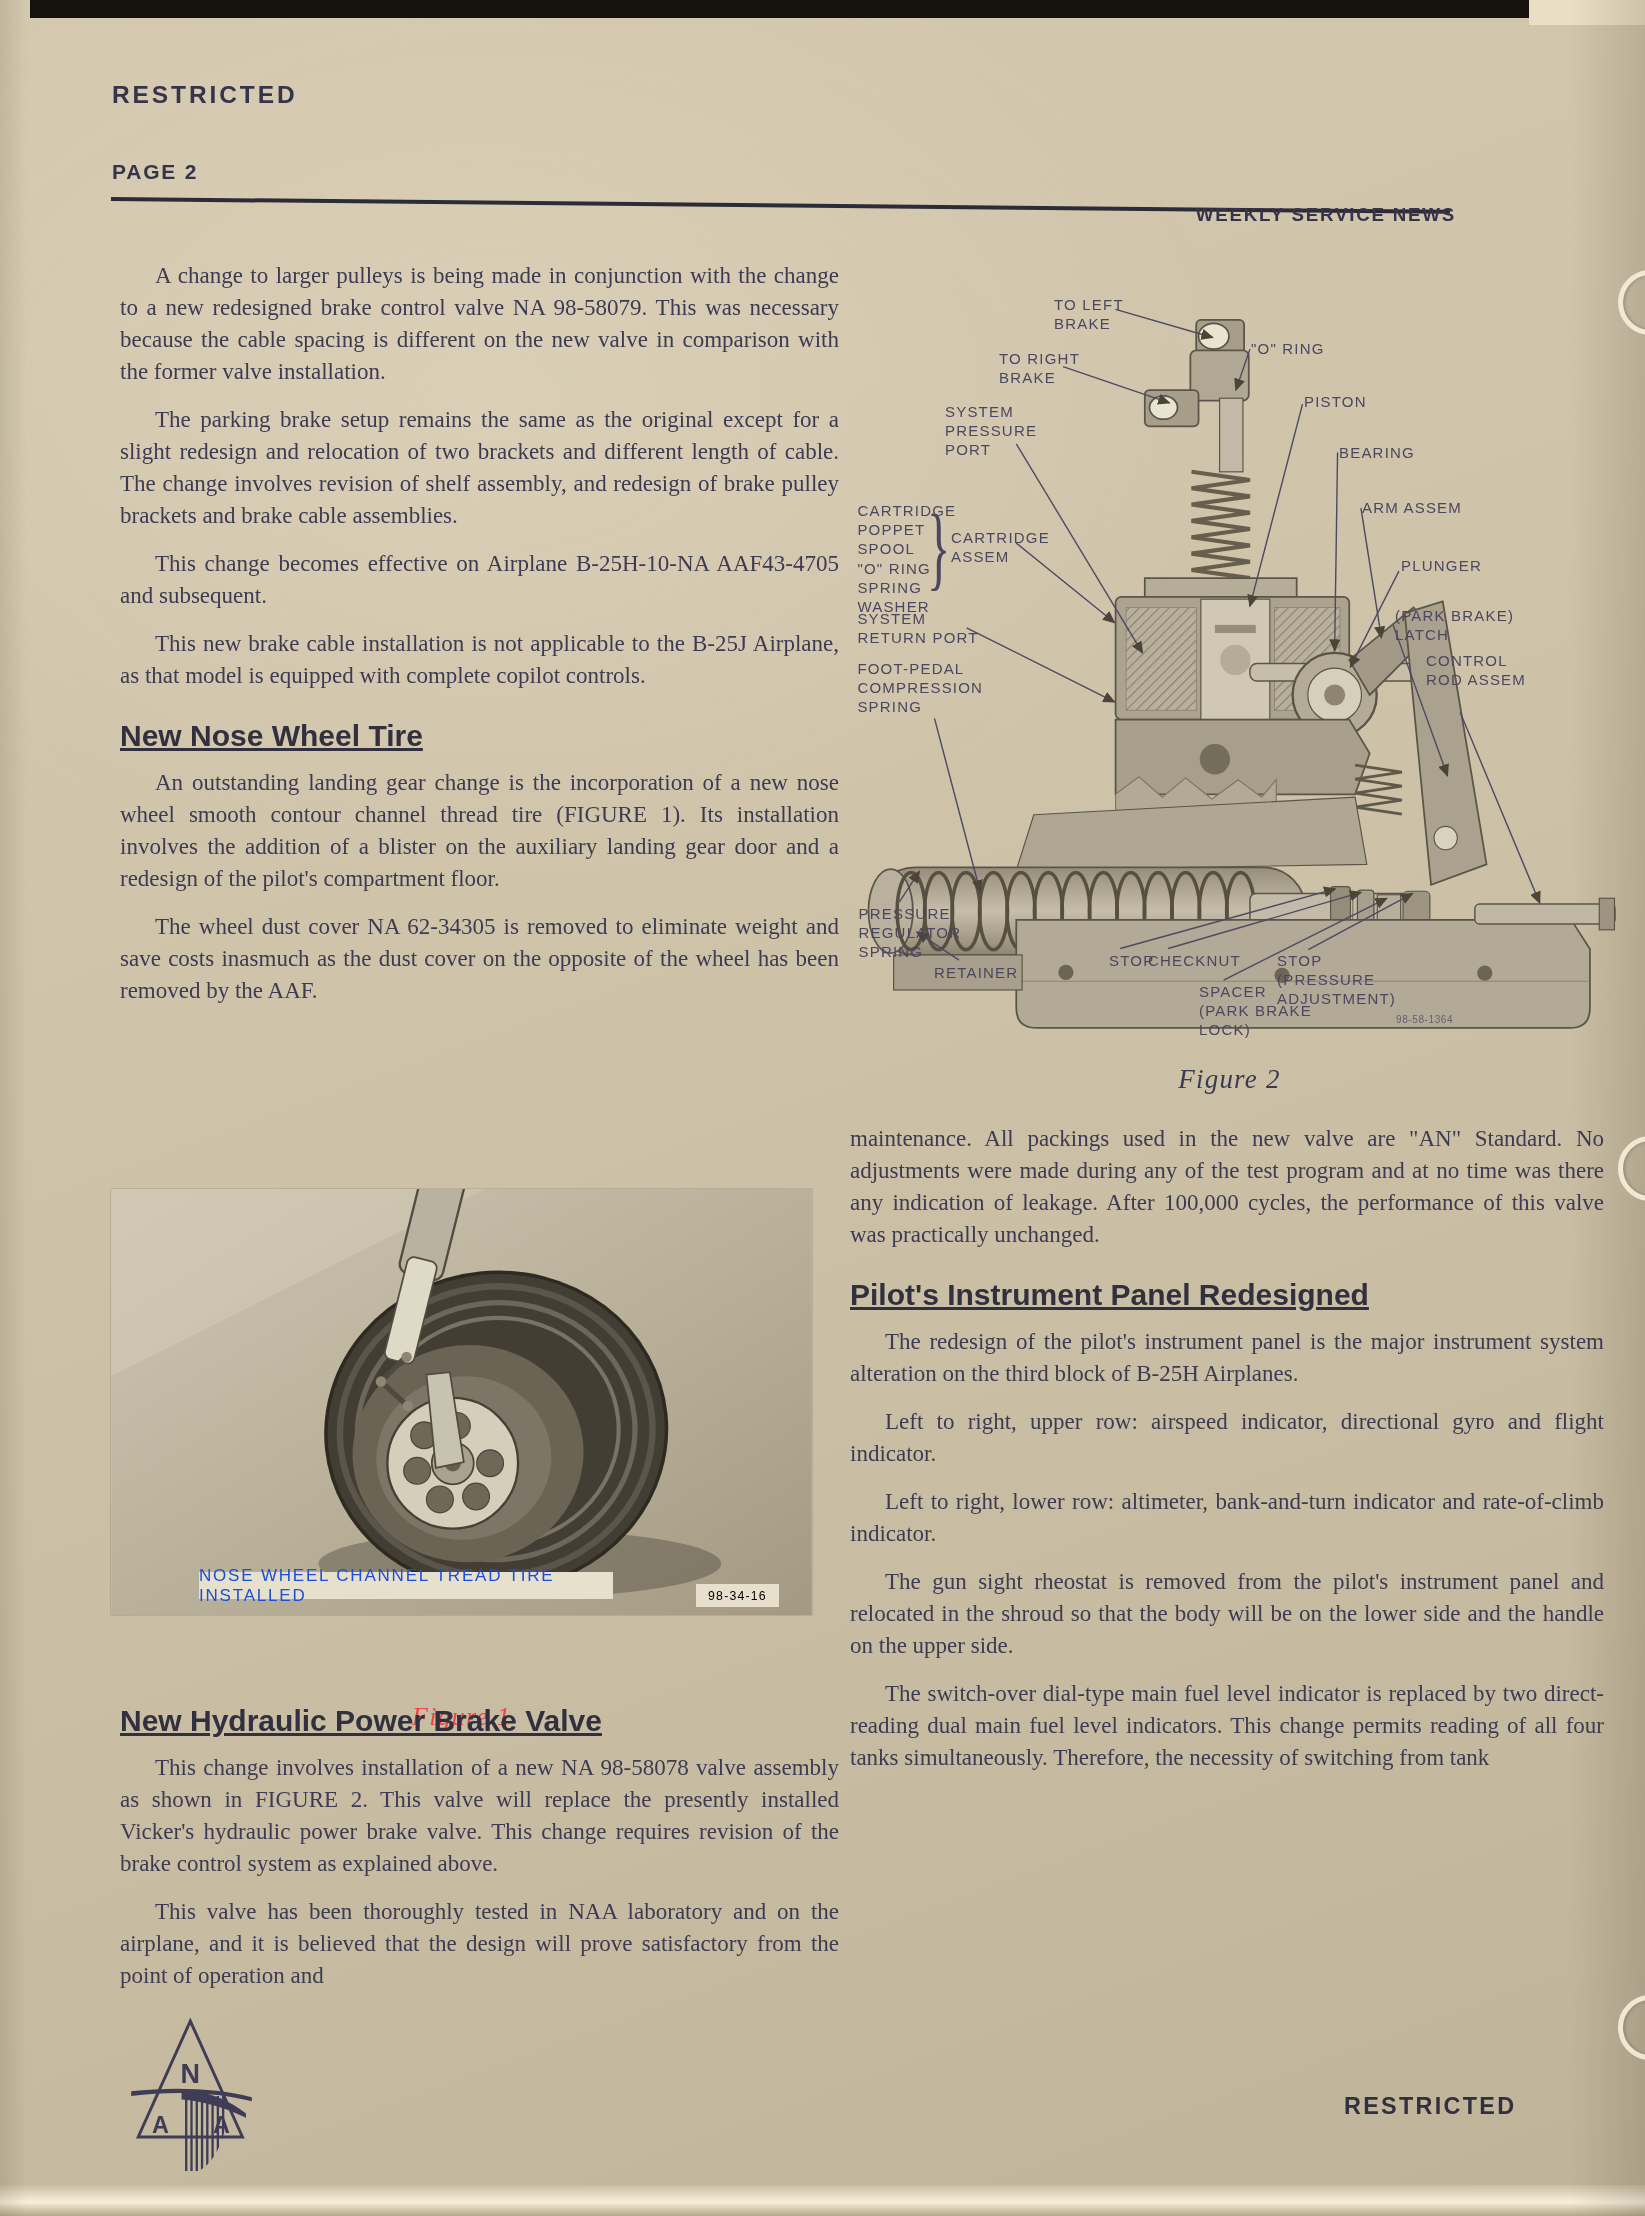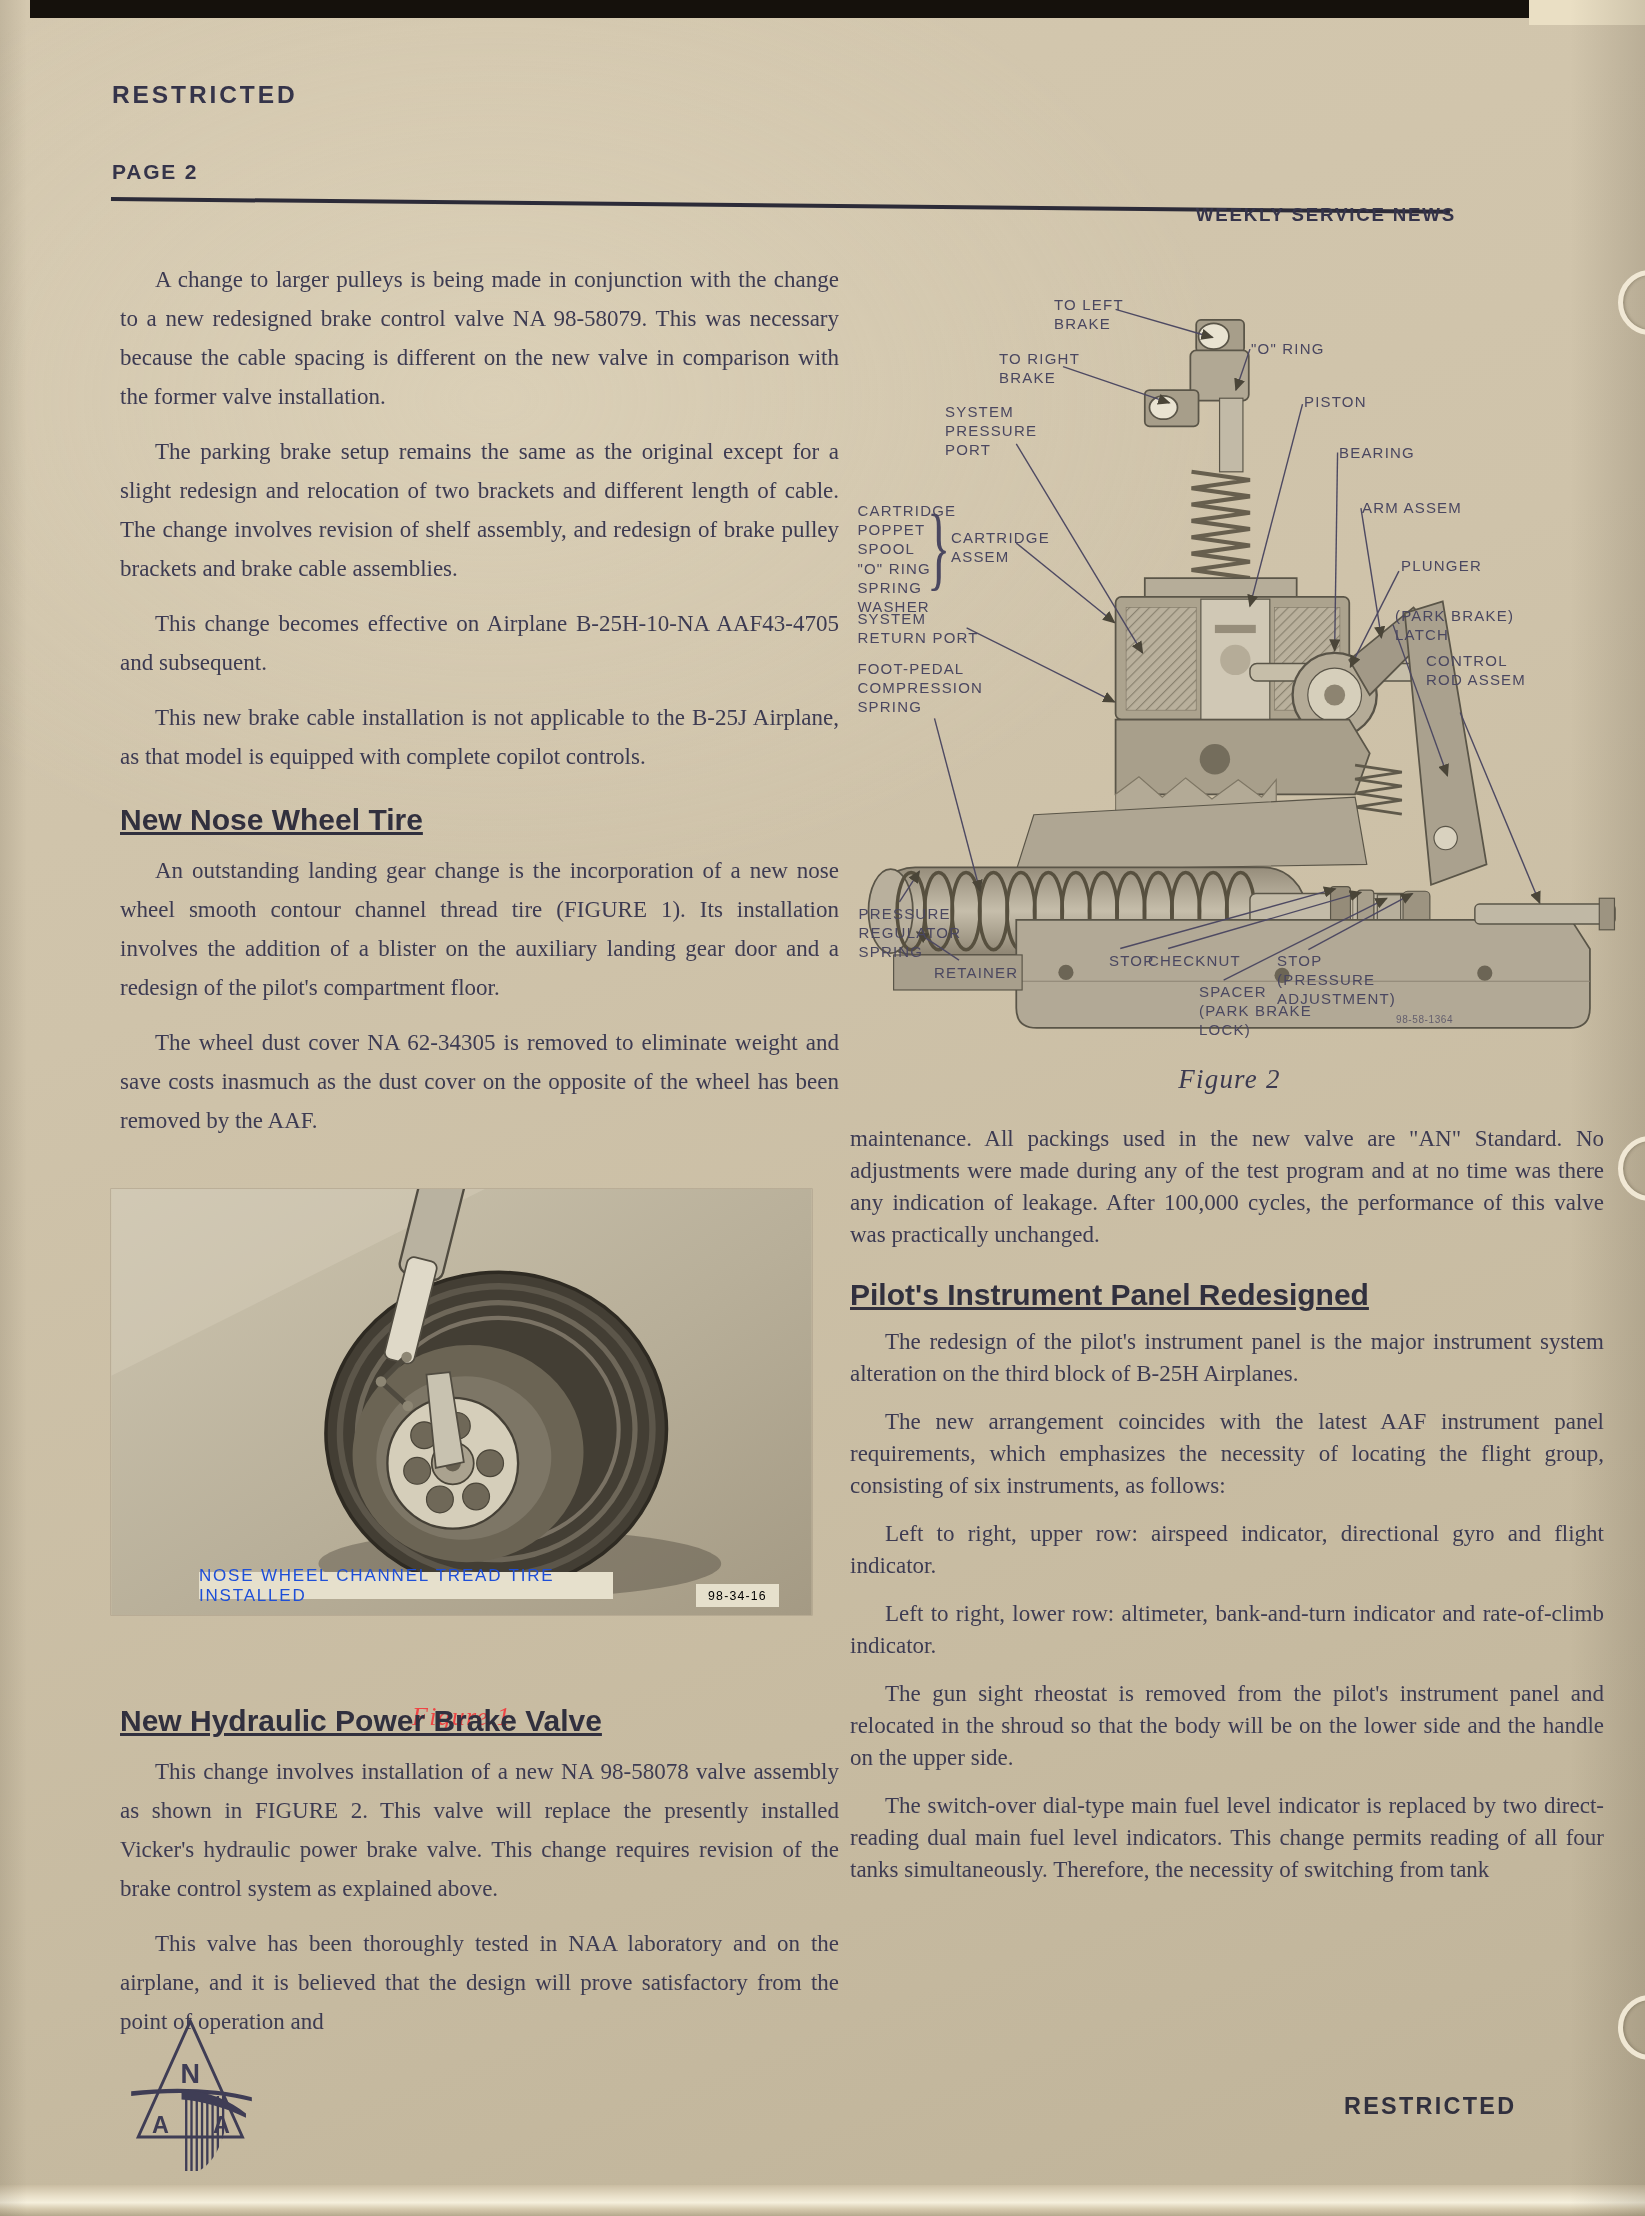--- a/index.html
+++ b/index.html
@@ -22,21 +22,21 @@
     border:5.8px solid rgba(243,235,216,.95);box-shadow:inset 1.8px 0 2.9px rgba(90,80,60,.35);}
 
   .stamp{font-family:"Liberation Sans",sans-serif;font-weight:700;color:#35344a;}
   .hdr-restricted{position:absolute;left:112px;top:81px;font-size:24.5px;letter-spacing:2.9px;}
   .hdr-page{position:absolute;left:112px;top:160px;font-size:21px;letter-spacing:1.8px;}
   .hdr-rule{position:absolute;left:111px;top:197px;width:1339px;height:4.1px;background:#2c2b38;
     transform:rotate(0.55deg);transform-origin:left top;}
   .hdr-pub{position:absolute;left:1186px;top:204px;width:270px;text-align:right;font-size:18.7px;letter-spacing:1.8px;}
 
   .col{position:absolute;color:#3d3b52;}
-  .col p{font-size:23px;line-height:39px;text-align:justify;margin:0 0 16px 0;text-indent:35px;}
+  .col p{font-size:23px;line-height:32px;text-align:justify;margin:0 0 16px 0;text-indent:35px;}
   .col p.noindent{text-indent:0;}
   .h{font-family:"Liberation Sans",sans-serif;font-weight:700;font-size:30px;line-height:35px;
      color:#31303e;margin:26px 0 14px 0;text-align:left;text-indent:0;text-decoration:underline;}
   .h.first{margin-top:0;}
   #lc1{left:120px;top:260px;width:719px;}
   #lc2{left:120px;top:1703px;width:719px;}
   #rcol{left:850px;top:1123px;width:754px;}
   #rcol p{line-height:32px;}
 
   .fig1{position:absolute;left:111px;top:1189px;width:701px;height:426px;overflow:hidden;
@@ -322,21 +322,20 @@
 ADJUSTMENT)</div>
       <div class="dlabel ref" style="left: 555px; top: 763px;">98-58-1364</div>
     </div>
   <div class="f2cap">Figure 2</div>
 </div>
 
 <div class="col" id="rcol">
   <p class="noindent">maintenance. All packings used in the new valve are "AN" Standard. No adjustments were made during any of the test program and at no time was there any indication of leakage. After 100,000 cycles, the performance of this valve was practically unchanged.</p>
   <div class="h">Pilot's Instrument Panel Redesigned</div>
   <p>The redesign of the pilot's instrument panel is the major instrument system alteration on the third block of B-25H Airplanes.</p>
-  <p>The new arrangement coincides with the latest AAF instrument panel requirements, which emphasizes the necessity of locating the flight group, consisting of six instruments, as follows:</p>
   <p>Left to right, upper row:  airspeed indicator, directional gyro and flight indicator.</p>
   <p>Left to right, lower row:  altimeter, bank-and-turn indicator and rate-of-climb indicator.</p>
   <p>The gun sight rheostat is removed from the pilot's instrument panel and relocated in the shroud so that the body will be on the lower side and the handle on the upper side.</p>
   <p>The switch-over dial-type main fuel level indicator is replaced by two direct-reading dual main fuel level indicators. This change permits reading of all four tanks simultaneously. Therefore, the necessity of switching from tank</p>
 </div>
 
 <div class="stamp ftr-restricted">RESTRICTED</div>
 
 
 </body></html>

